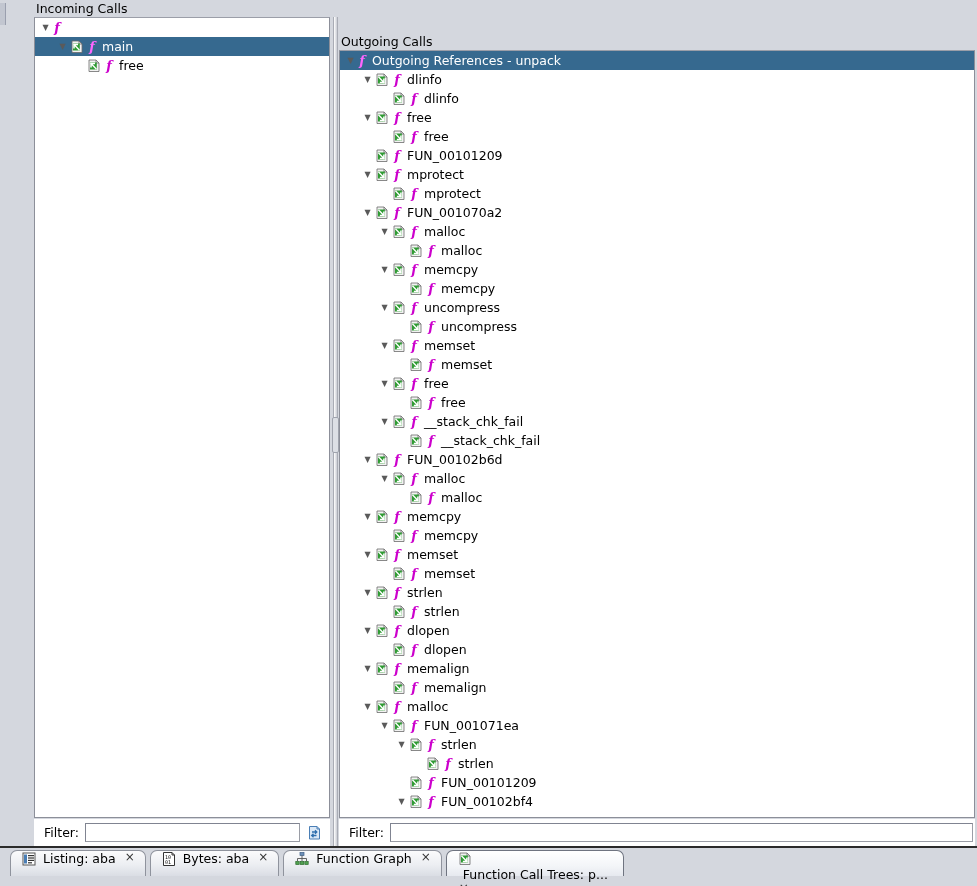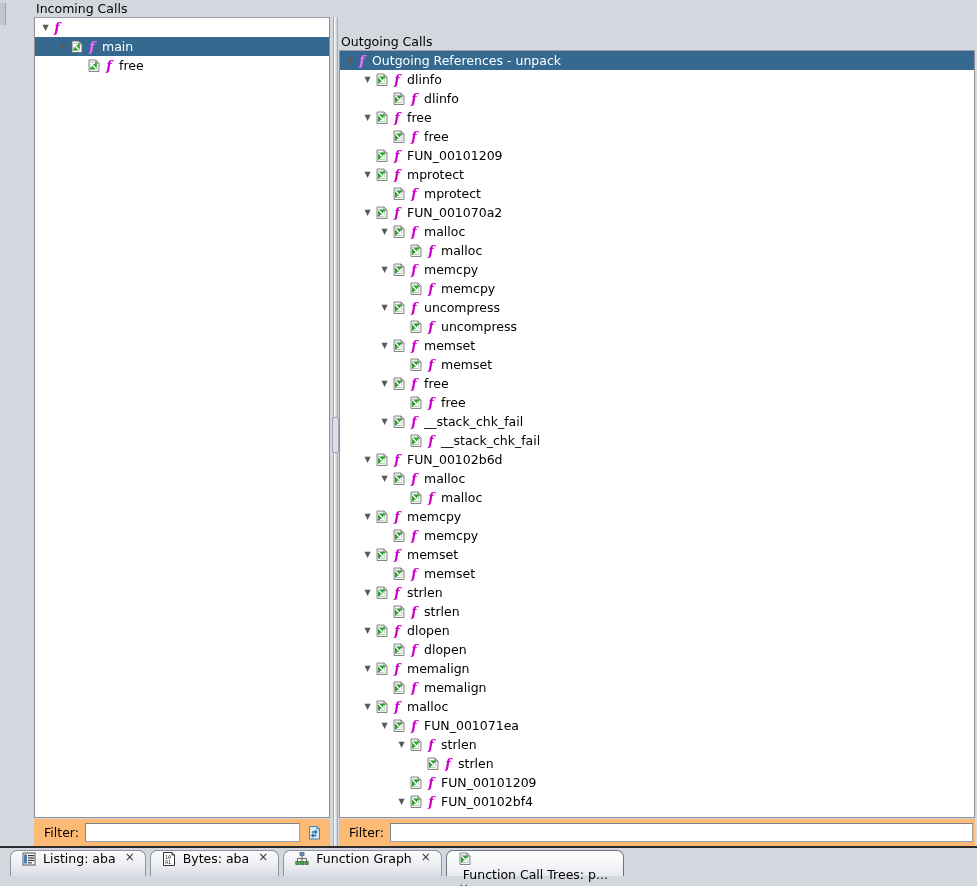--- a/index.html
+++ b/index.html
@@ -174,21 +174,21 @@
   .lbl {
     color: #000000;
     font-size: 12.5px;
   }
 
   
   .filter-bar {
     height: 28px;
     display: flex;
     align-items: center;
-    background: #fdba74;
+    background: #ffffff;
     padding: 0 2px;
     box-sizing: border-box;
     border-top: 1px solid #d4d7de;
   }
   .filter-label {
     font-size: 12.5px;
     color: #000;
     padding: 0 6px 0 8px;
     white-space: nowrap;
   }

